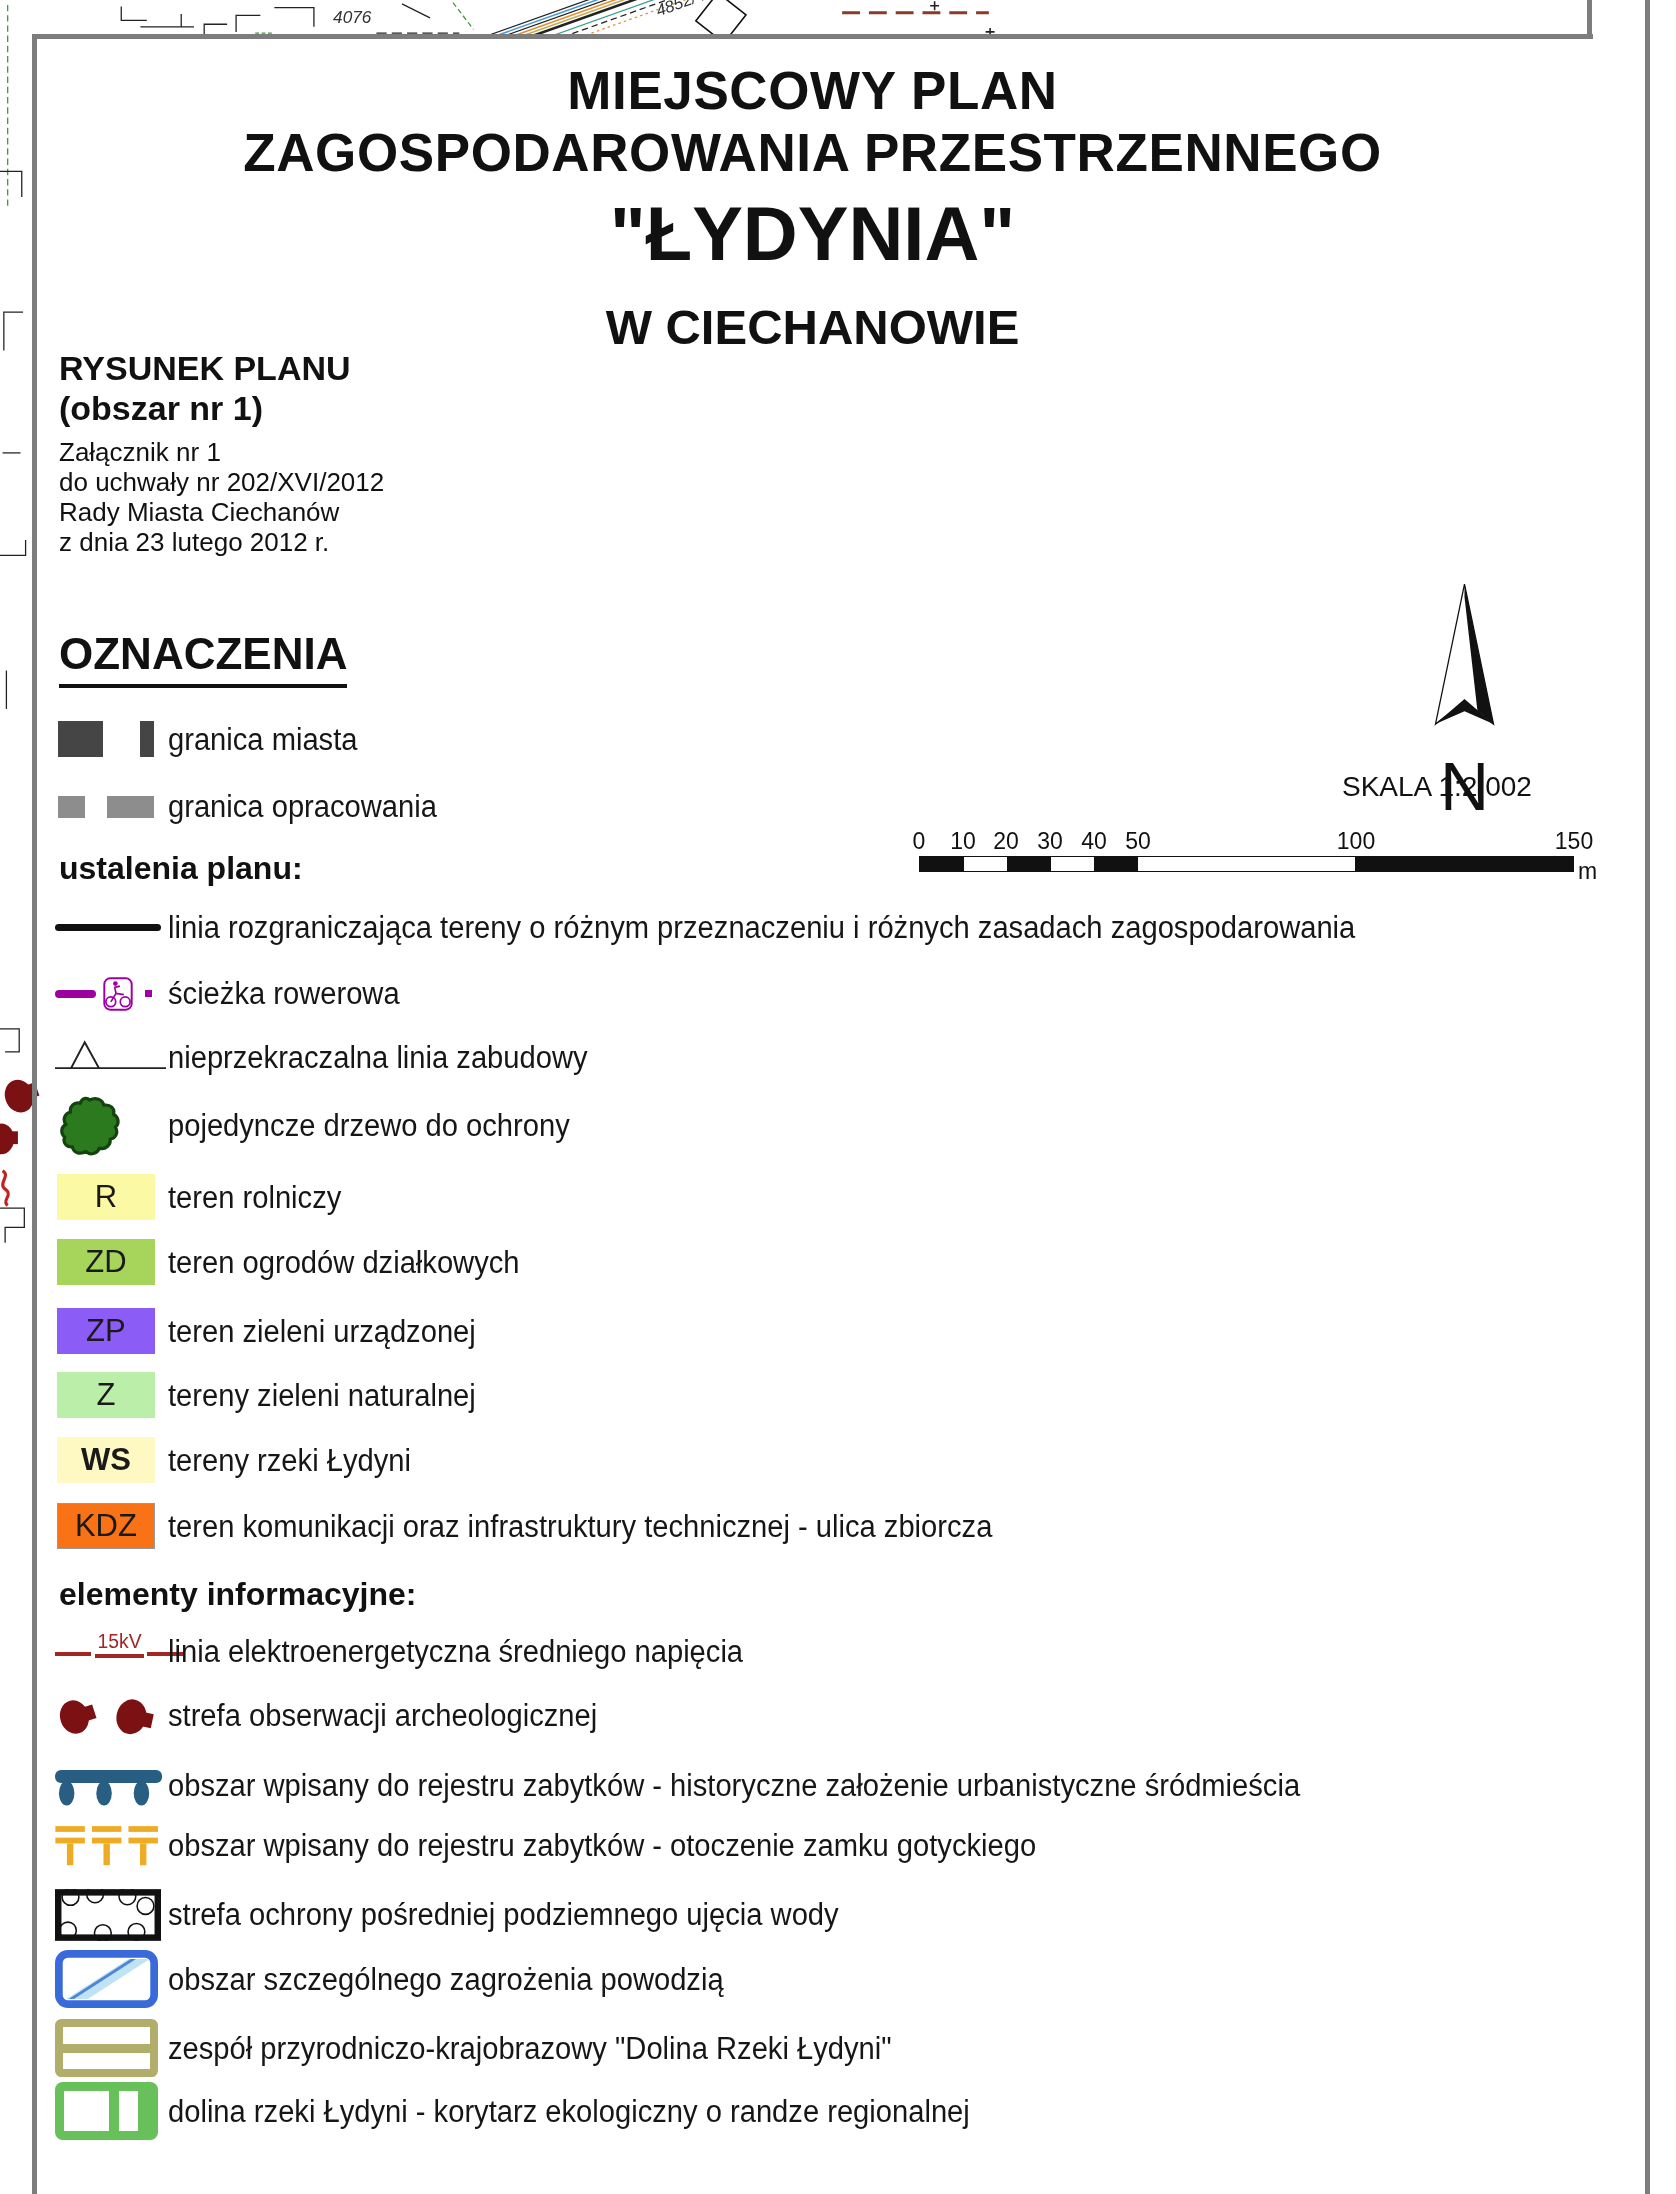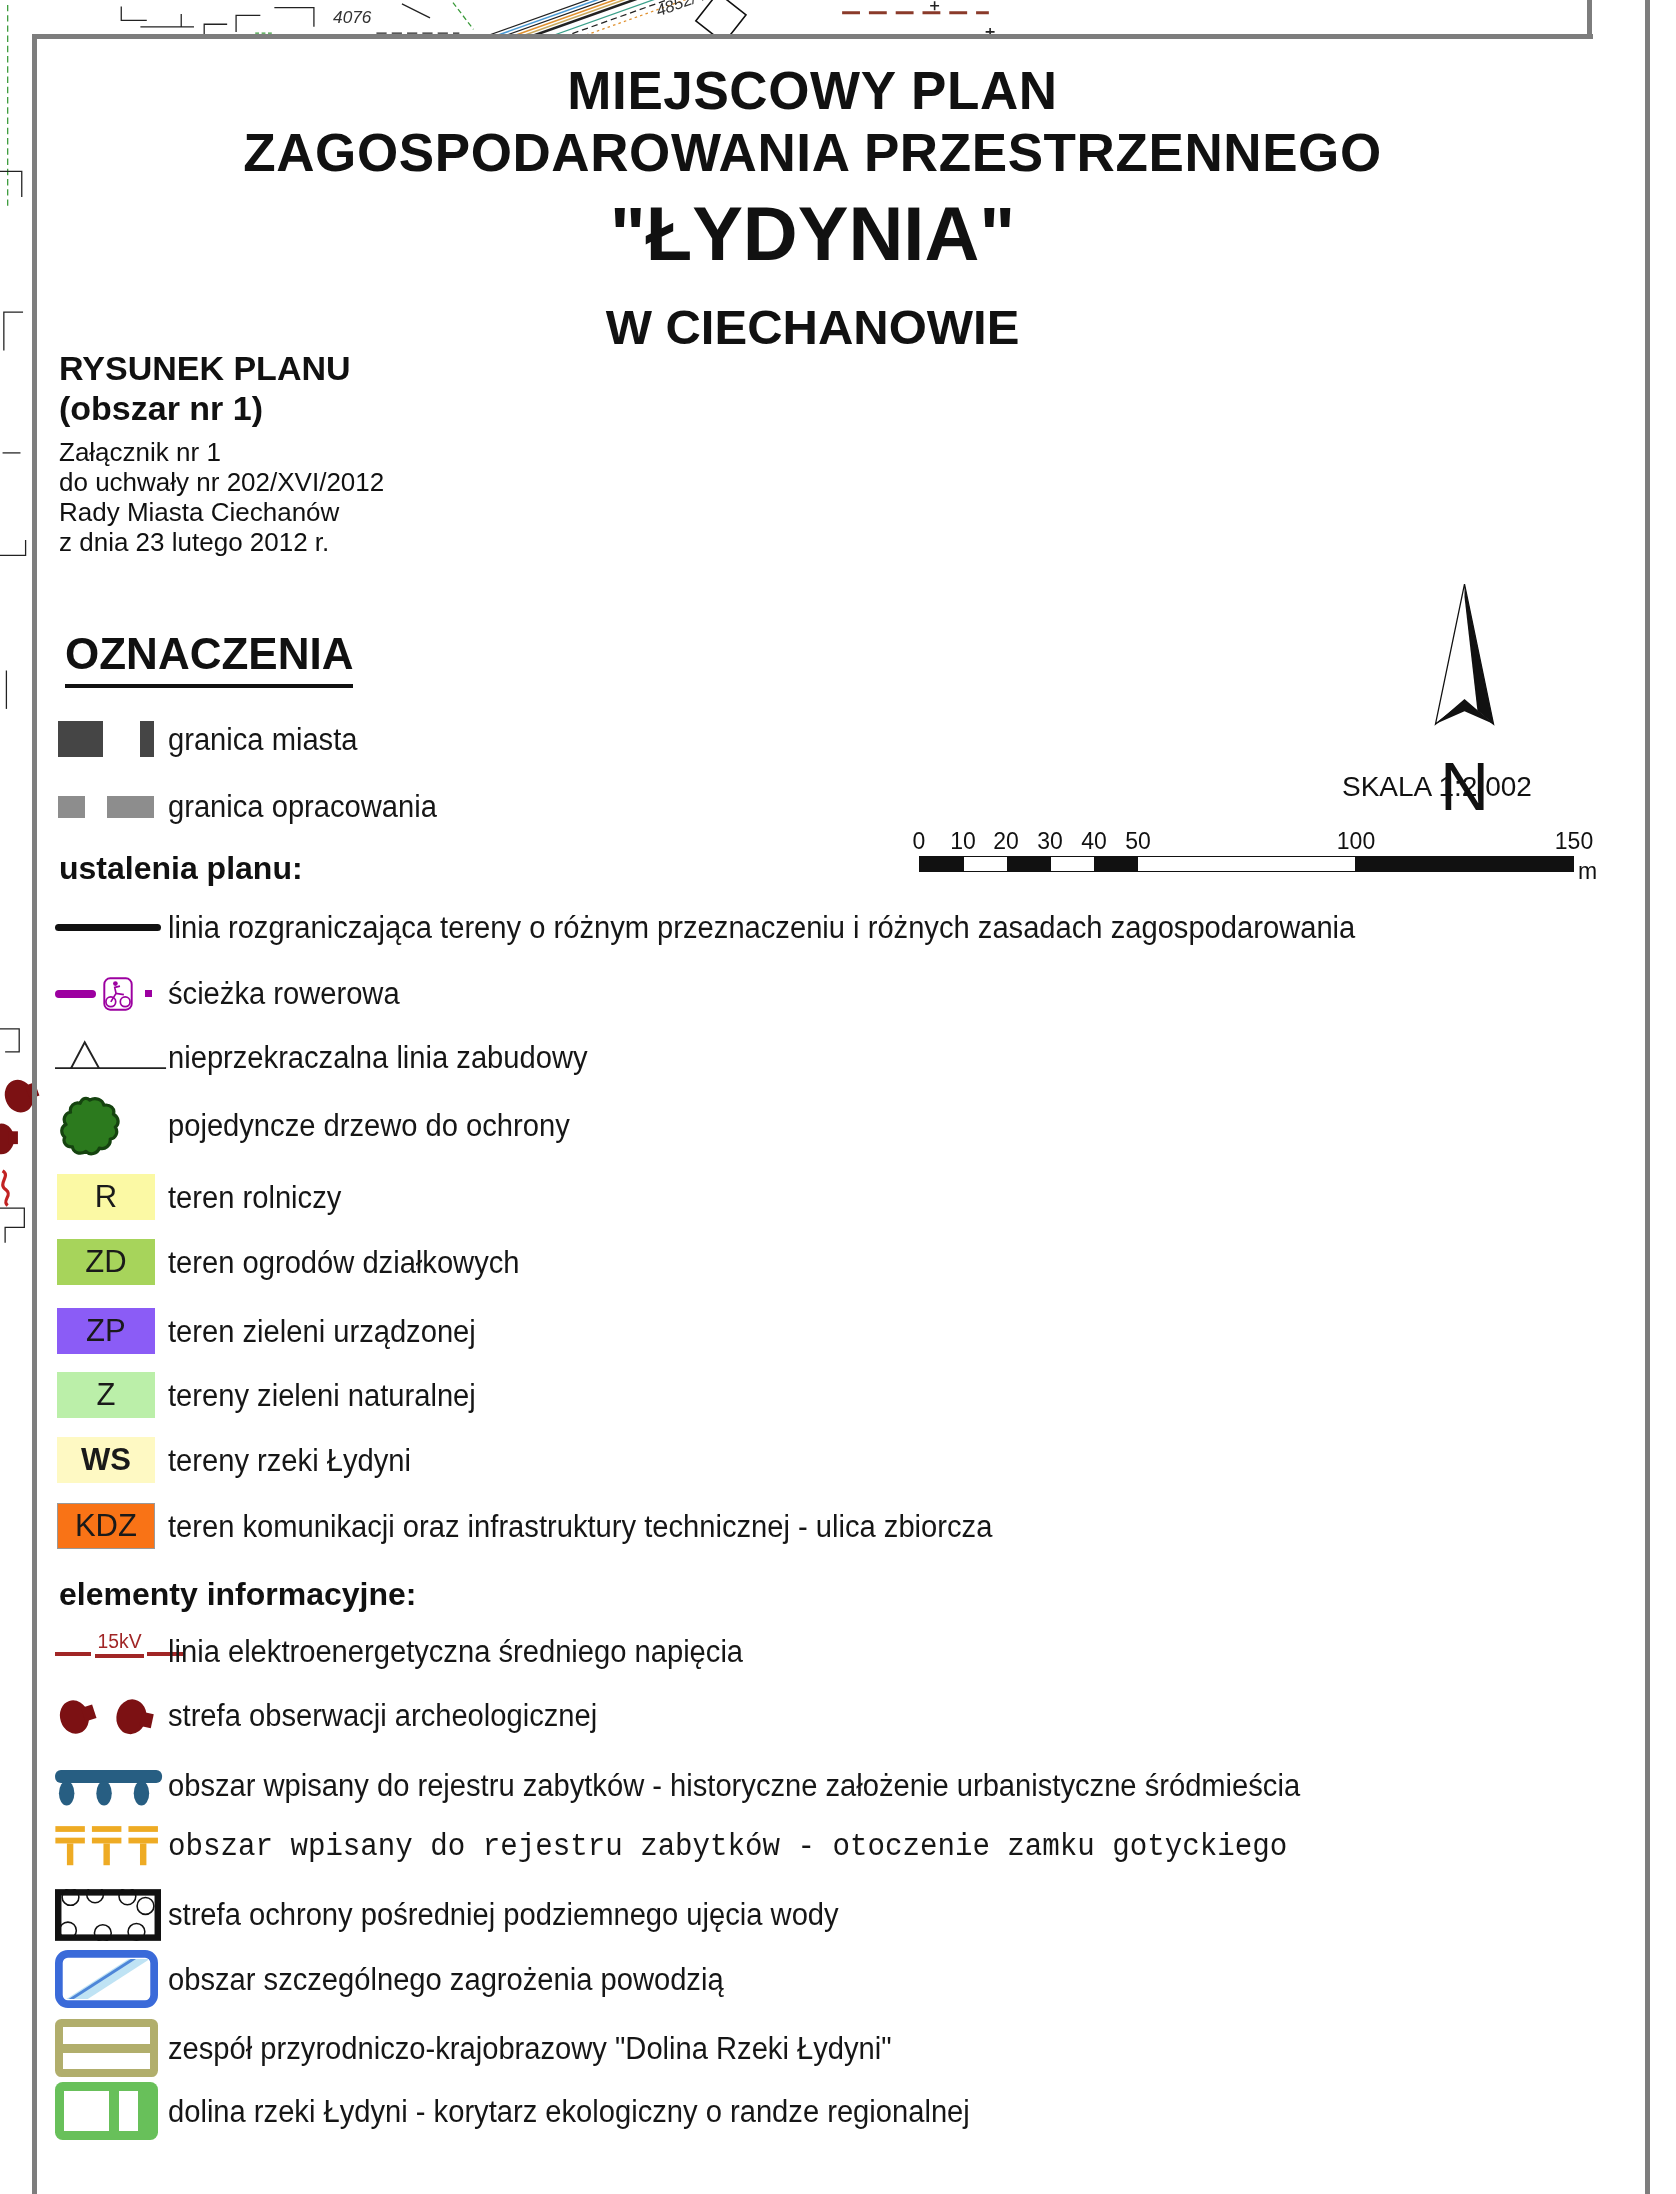--- a/index.html
+++ b/index.html
@@ -145,21 +145,21 @@
       <div class="sb-seg" style="flex:10; background:#fff;"></div>
       <div class="sb-seg" style="flex:10; background:#111;"></div>
       <div class="sb-seg" style="flex:10; background:#fff;"></div>
       <div class="sb-seg" style="flex:10; background:#111;"></div>
       <div class="sb-seg" style="flex:50; background:#fff;"></div>
       <div class="sb-seg" style="flex:50; background:#111;"></div>
     </div>
     <span class="sb-unit">m</span>
   </div>
 
-  <div class="abs oznaczenia" style="left:59px; top:629px;margin-left:6px;">OZNACZENIA</div>
+  <div class="abs oznaczenia" style="left:59px; top:629px;">OZNACZENIA</div>
 
   <div class="row" style="top:715px;">
     <div class="sym" style="left:2.6px; top:6.4px; width:45px; height:36px; background:#454545;"></div>
     <div class="sym" style="left:85px; top:6.4px; width:14px; height:36px; background:#454545;"></div>
     <span class="legtext">granica miasta</span>
   </div>
 
   <div class="row" style="top:782px;">
     <div class="sym" style="left:2.6px; top:13.5px; width:27px; height:22px; background:#8d8d8d;"></div>
     <div class="sym" style="left:52px; top:13.5px; width:47px; height:22px; background:#8d8d8d;"></div>
@@ -278,21 +278,21 @@
       <g fill="#275e82">
         <rect x="0" y="14" width="166" height="20" rx="9"></rect>
         <ellipse cx="18" cy="50" rx="12" ry="19"></ellipse>
         <ellipse cx="76" cy="50" rx="12" ry="19"></ellipse>
         <ellipse cx="134" cy="50" rx="12" ry="19"></ellipse>
       </g>
     </svg>
     <span class="legtext">obszar wpisany do rejestru zabytków - historyczne założenie urbanistyczne śródmieścia</span>
   </div>
 
-  <div class="row" style="top:1821px;font-family:Liberation Mono, monospace;">
+  <div class="row" style="top:1821px;">
     <svg class="sym" style="left:0; top:0;" width="111" height="50" viewBox="0 0 172 78">
       <g fill="#eeab24">
         <g>
             <rect x="0" y="8" width="46" height="9"></rect>
             <rect x="0" y="26" width="46" height="9"></rect>
             <rect x="18" y="35" width="10" height="34"></rect>
           </g>
         <g>
             <rect x="57" y="8" width="46" height="9"></rect>
             <rect x="57" y="26" width="46" height="9"></rect>

